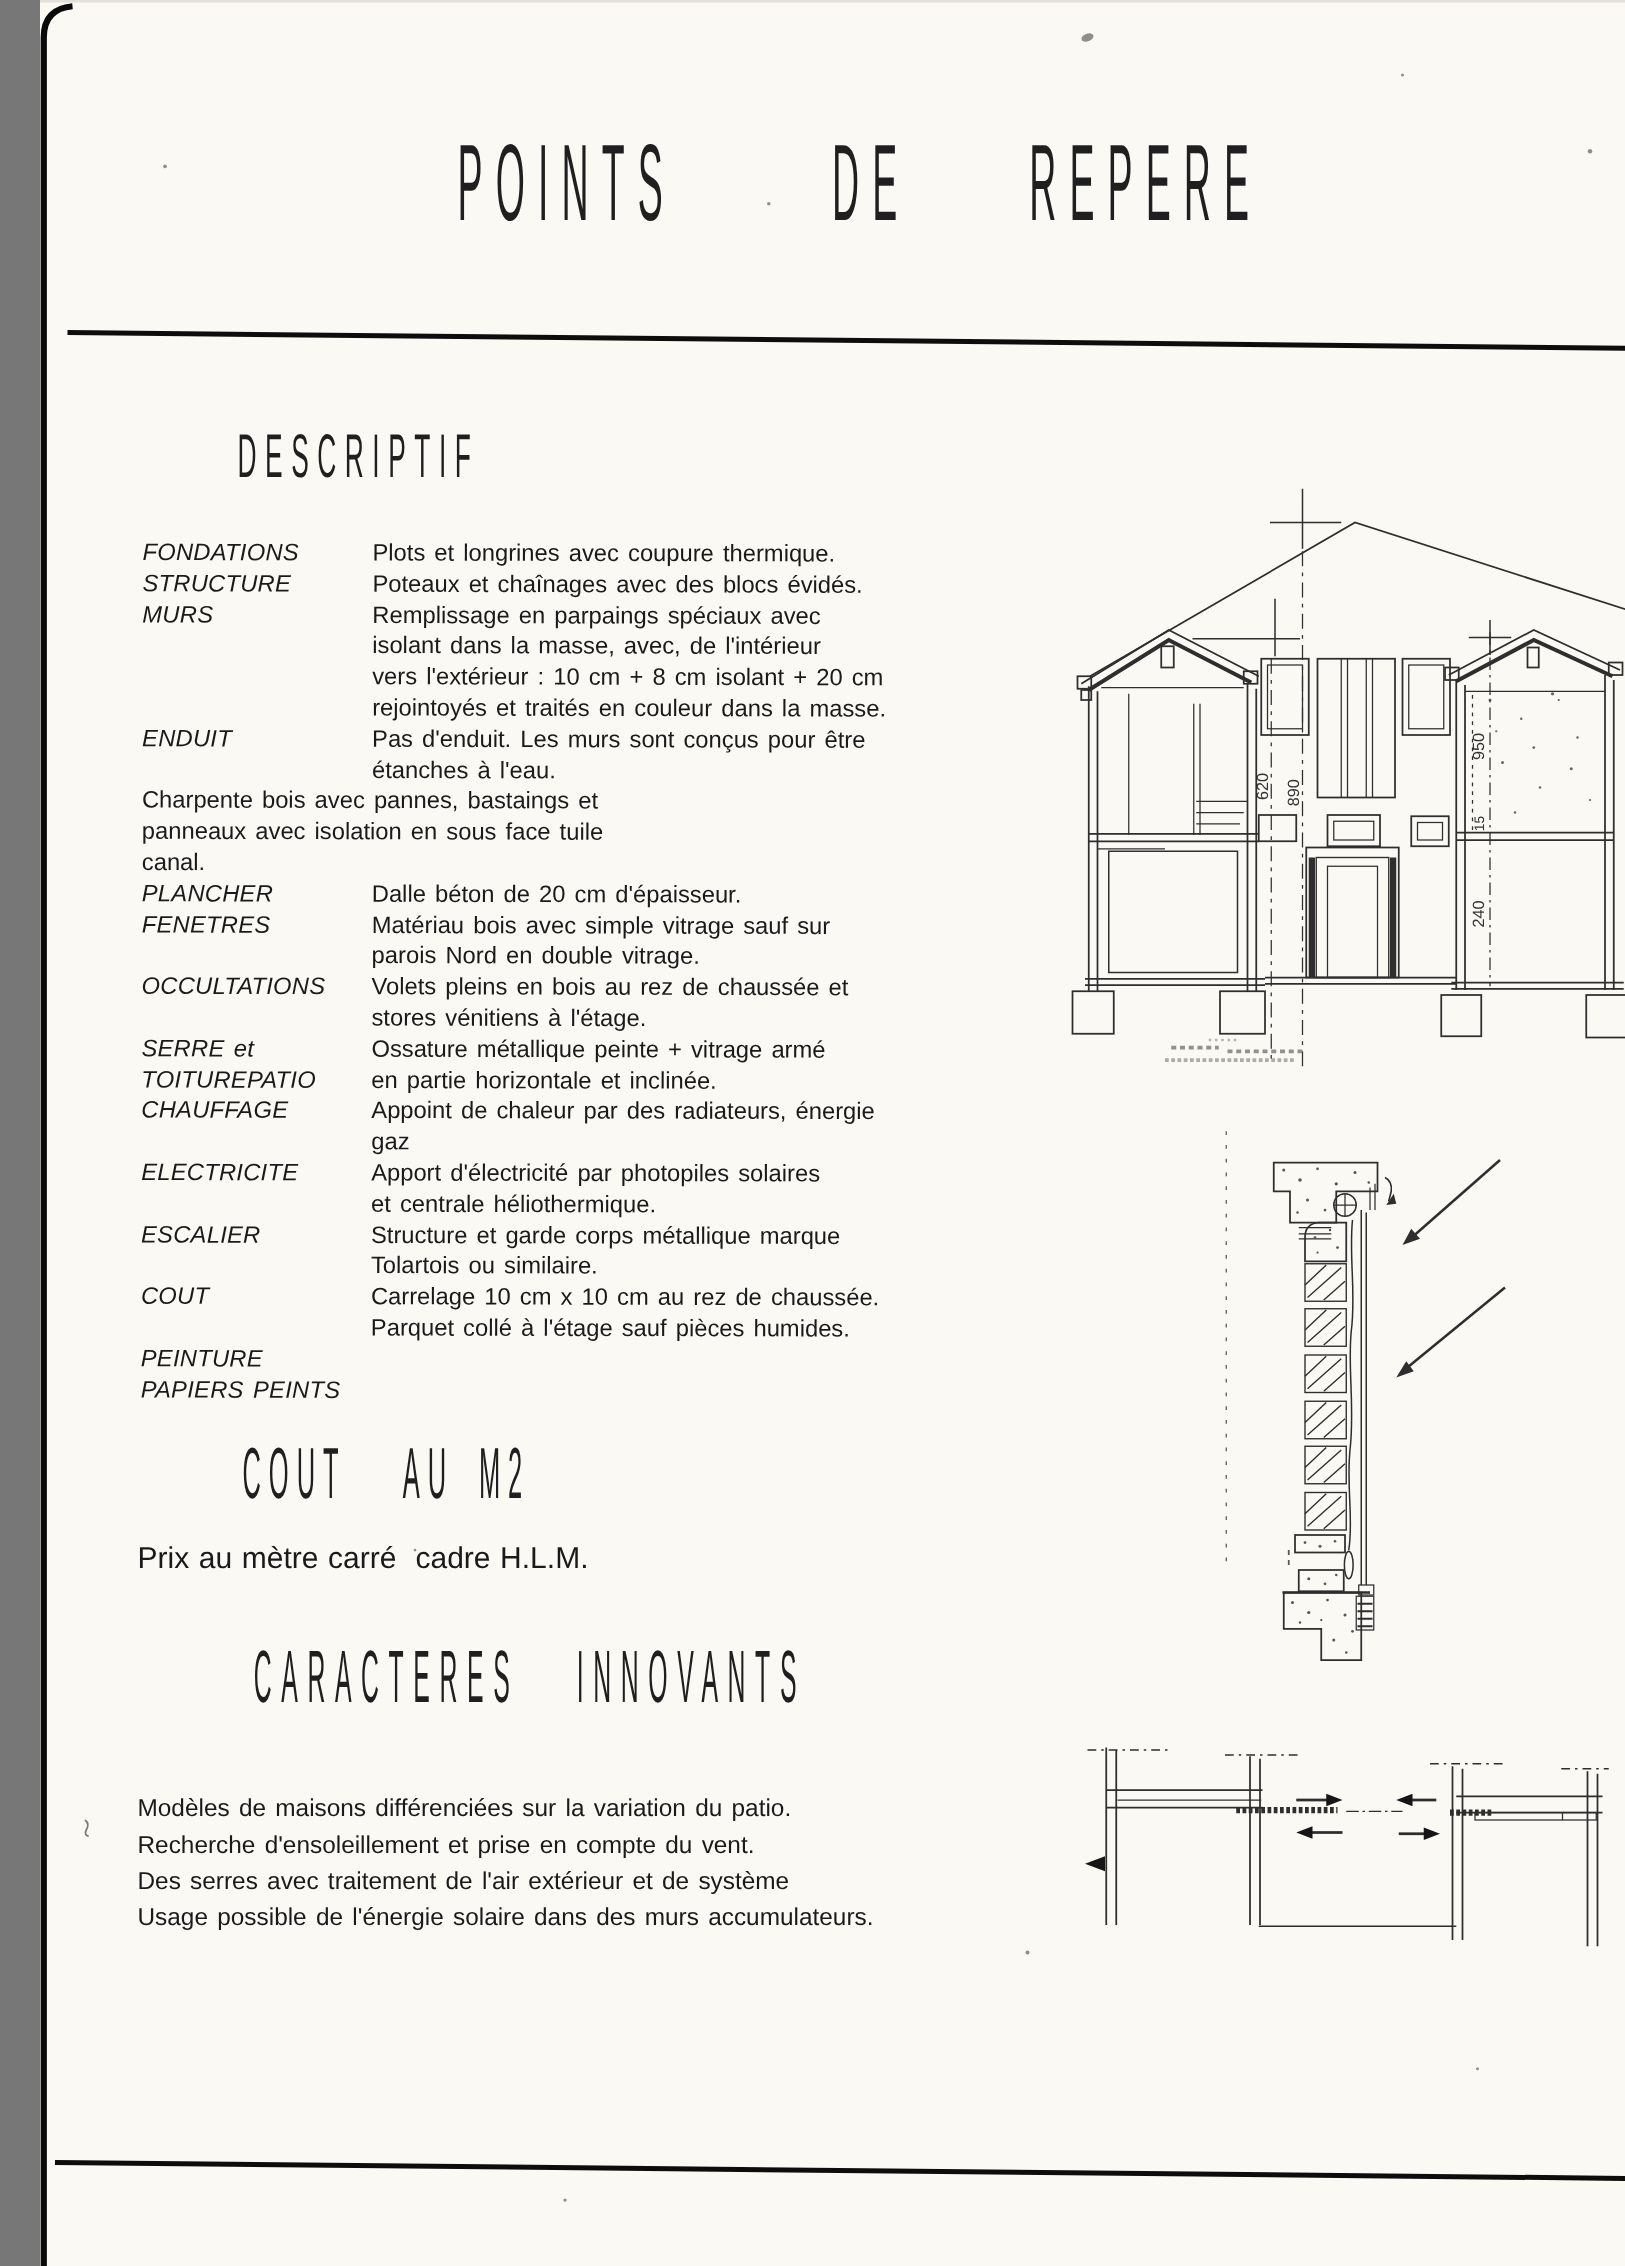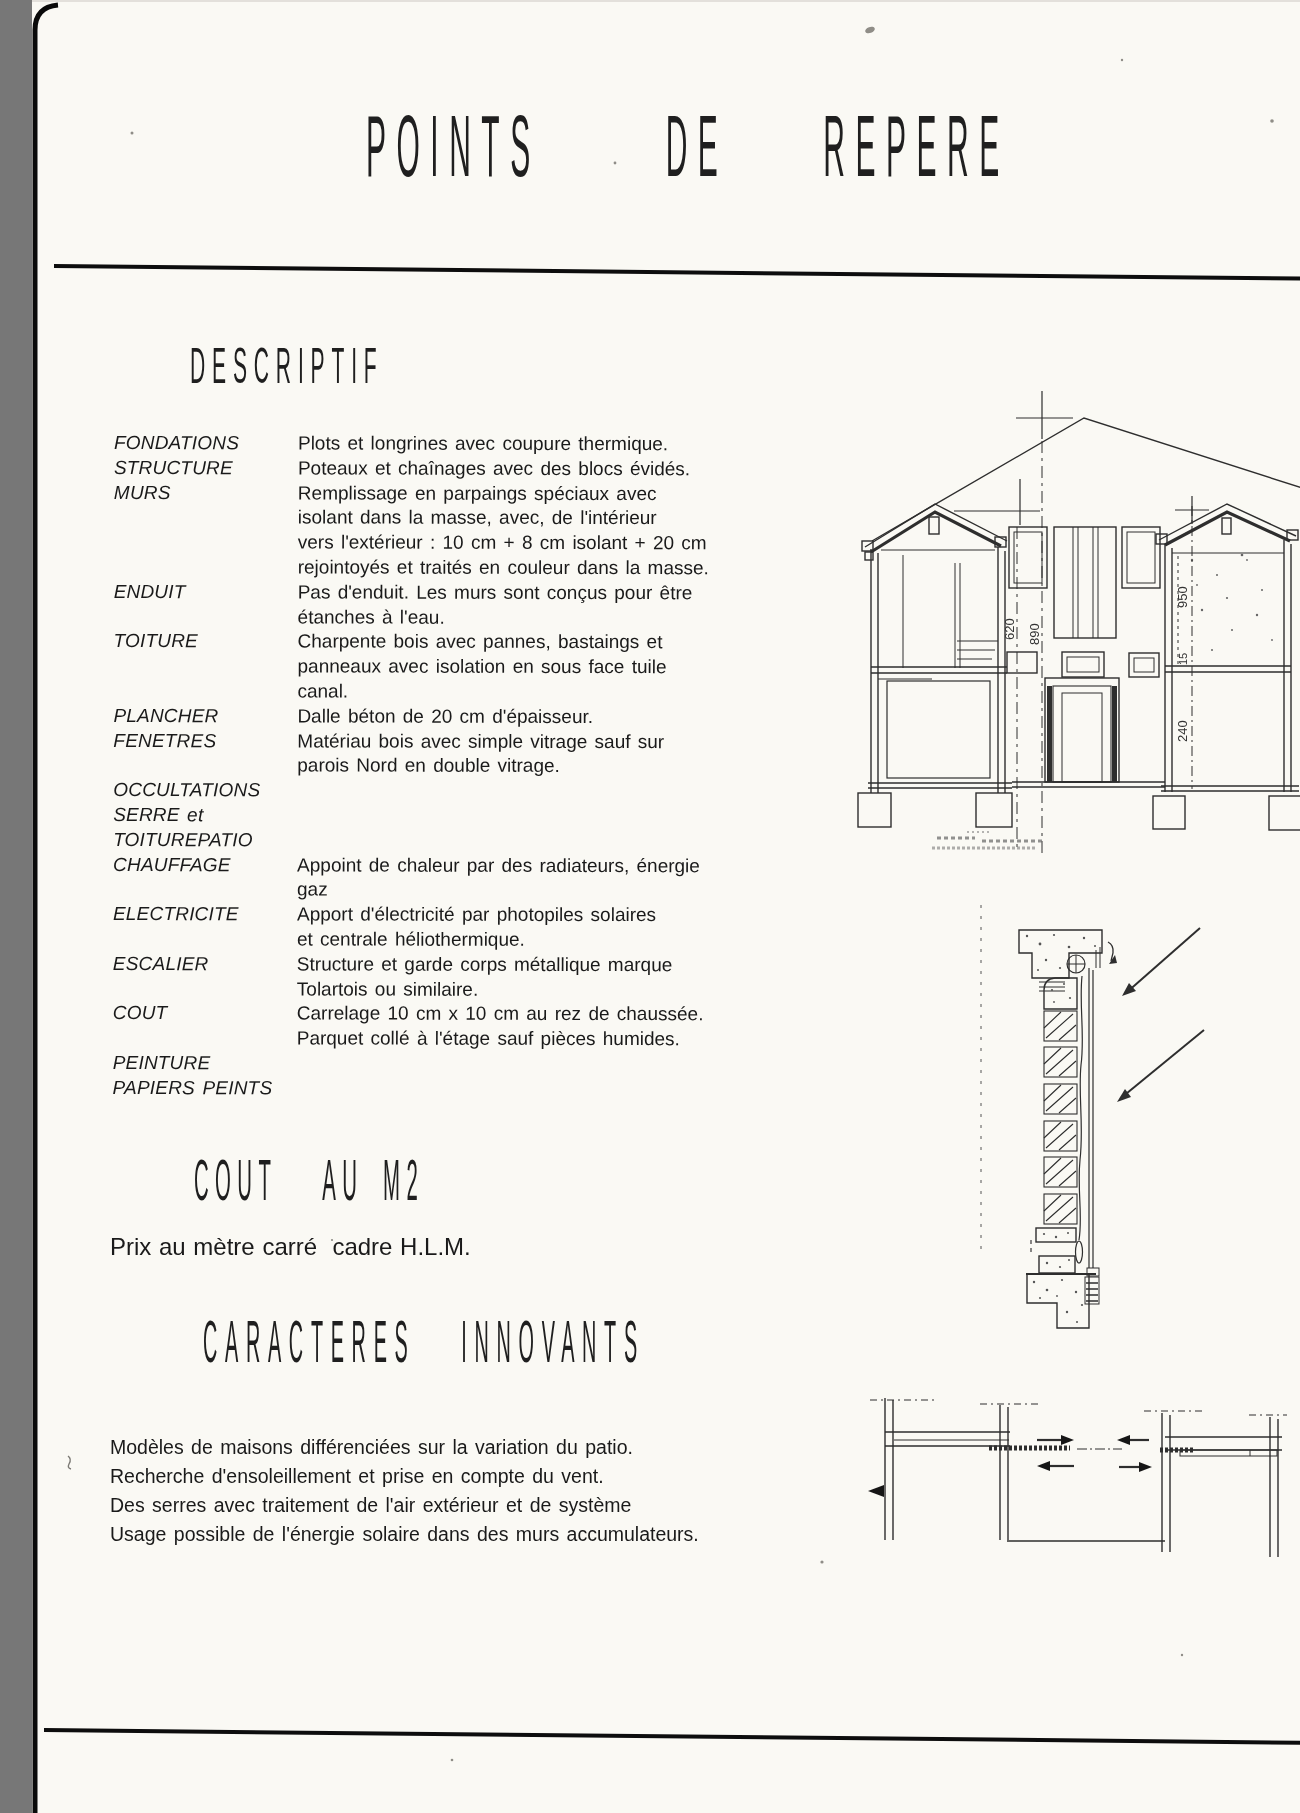--- a/index.html
+++ b/index.html
@@ -71,23 +71,20 @@
       <div class="spec-row">
         <div class="spec-label">
           <div>ENDUIT</div>
         </div>
         <div class="spec-text">
           <div>Pas d'enduit. Les murs sont conçus pour être</div>
           <div>étanches à l'eau.</div>
         </div>
       </div>
       <div class="spec-row">
-        <div class="spec-label">
-          <div>TOITURE</div>
-        </div>
         <div class="spec-text">
           <div>Charpente bois avec pannes, bastaings et</div>
           <div>panneaux avec isolation en sous face tuile</div>
           <div>canal.</div>
         </div>
       </div>
       <div class="spec-row">
         <div class="spec-label">
           <div>PLANCHER</div>
         </div>
@@ -101,25 +98,33 @@
         </div>
         <div class="spec-text">
           <div>Matériau bois avec simple vitrage sauf sur</div>
           <div>parois Nord en double vitrage.</div>
         </div>
       </div>
       <div class="spec-row">
         <div class="spec-label">
           <div>OCCULTATIONS</div>
         </div>
+        <div class="spec-text">
+          <div>Volets pleins en bois au rez de chaussée et</div>
+          <div>stores vénitiens à l'étage.</div>
+        </div>
       </div>
       <div class="spec-row">
         <div class="spec-label">
           <div>SERRE et</div>
           <div>TOITUREPATIO</div>
+        </div>
+        <div class="spec-text">
+          <div>Ossature métallique peinte + vitrage armé</div>
+          <div>en partie horizontale et inclinée.</div>
         </div>
       </div>
       <div class="spec-row">
         <div class="spec-label">
           <div>CHAUFFAGE</div>
         </div>
         <div class="spec-text">
           <div>Appoint de chaleur par des radiateurs, énergie</div>
           <div>gaz</div>
         </div>

